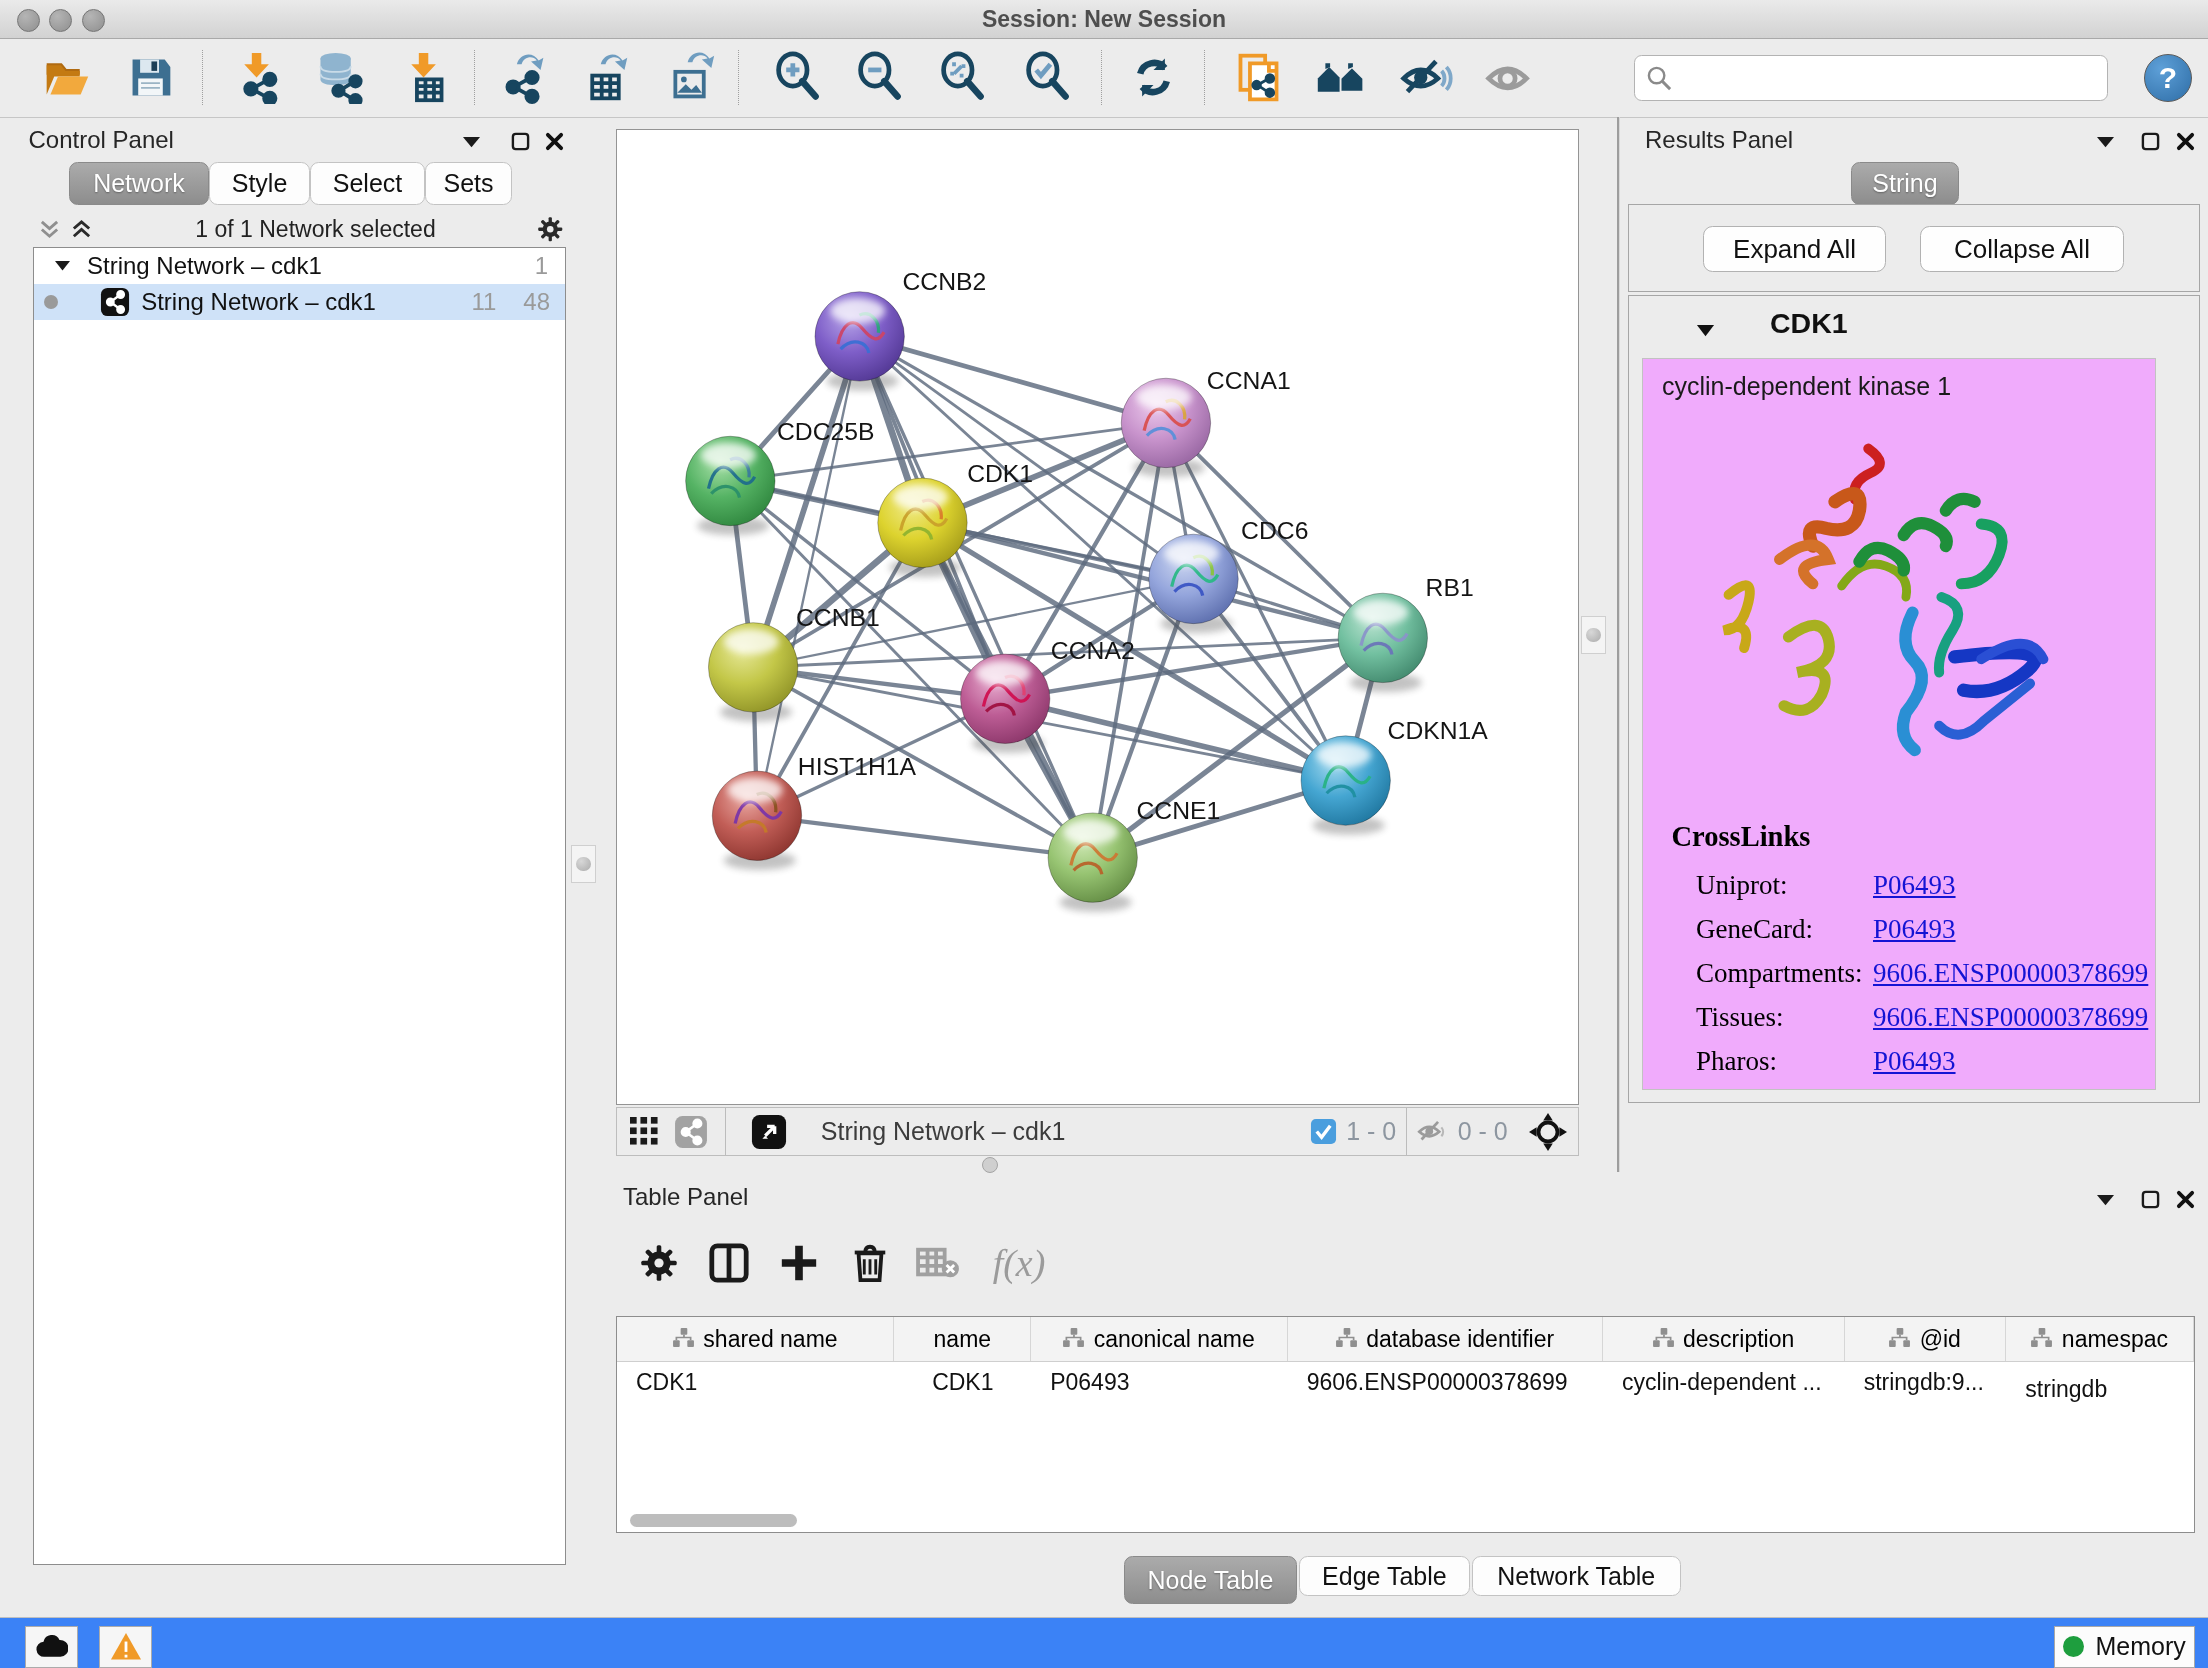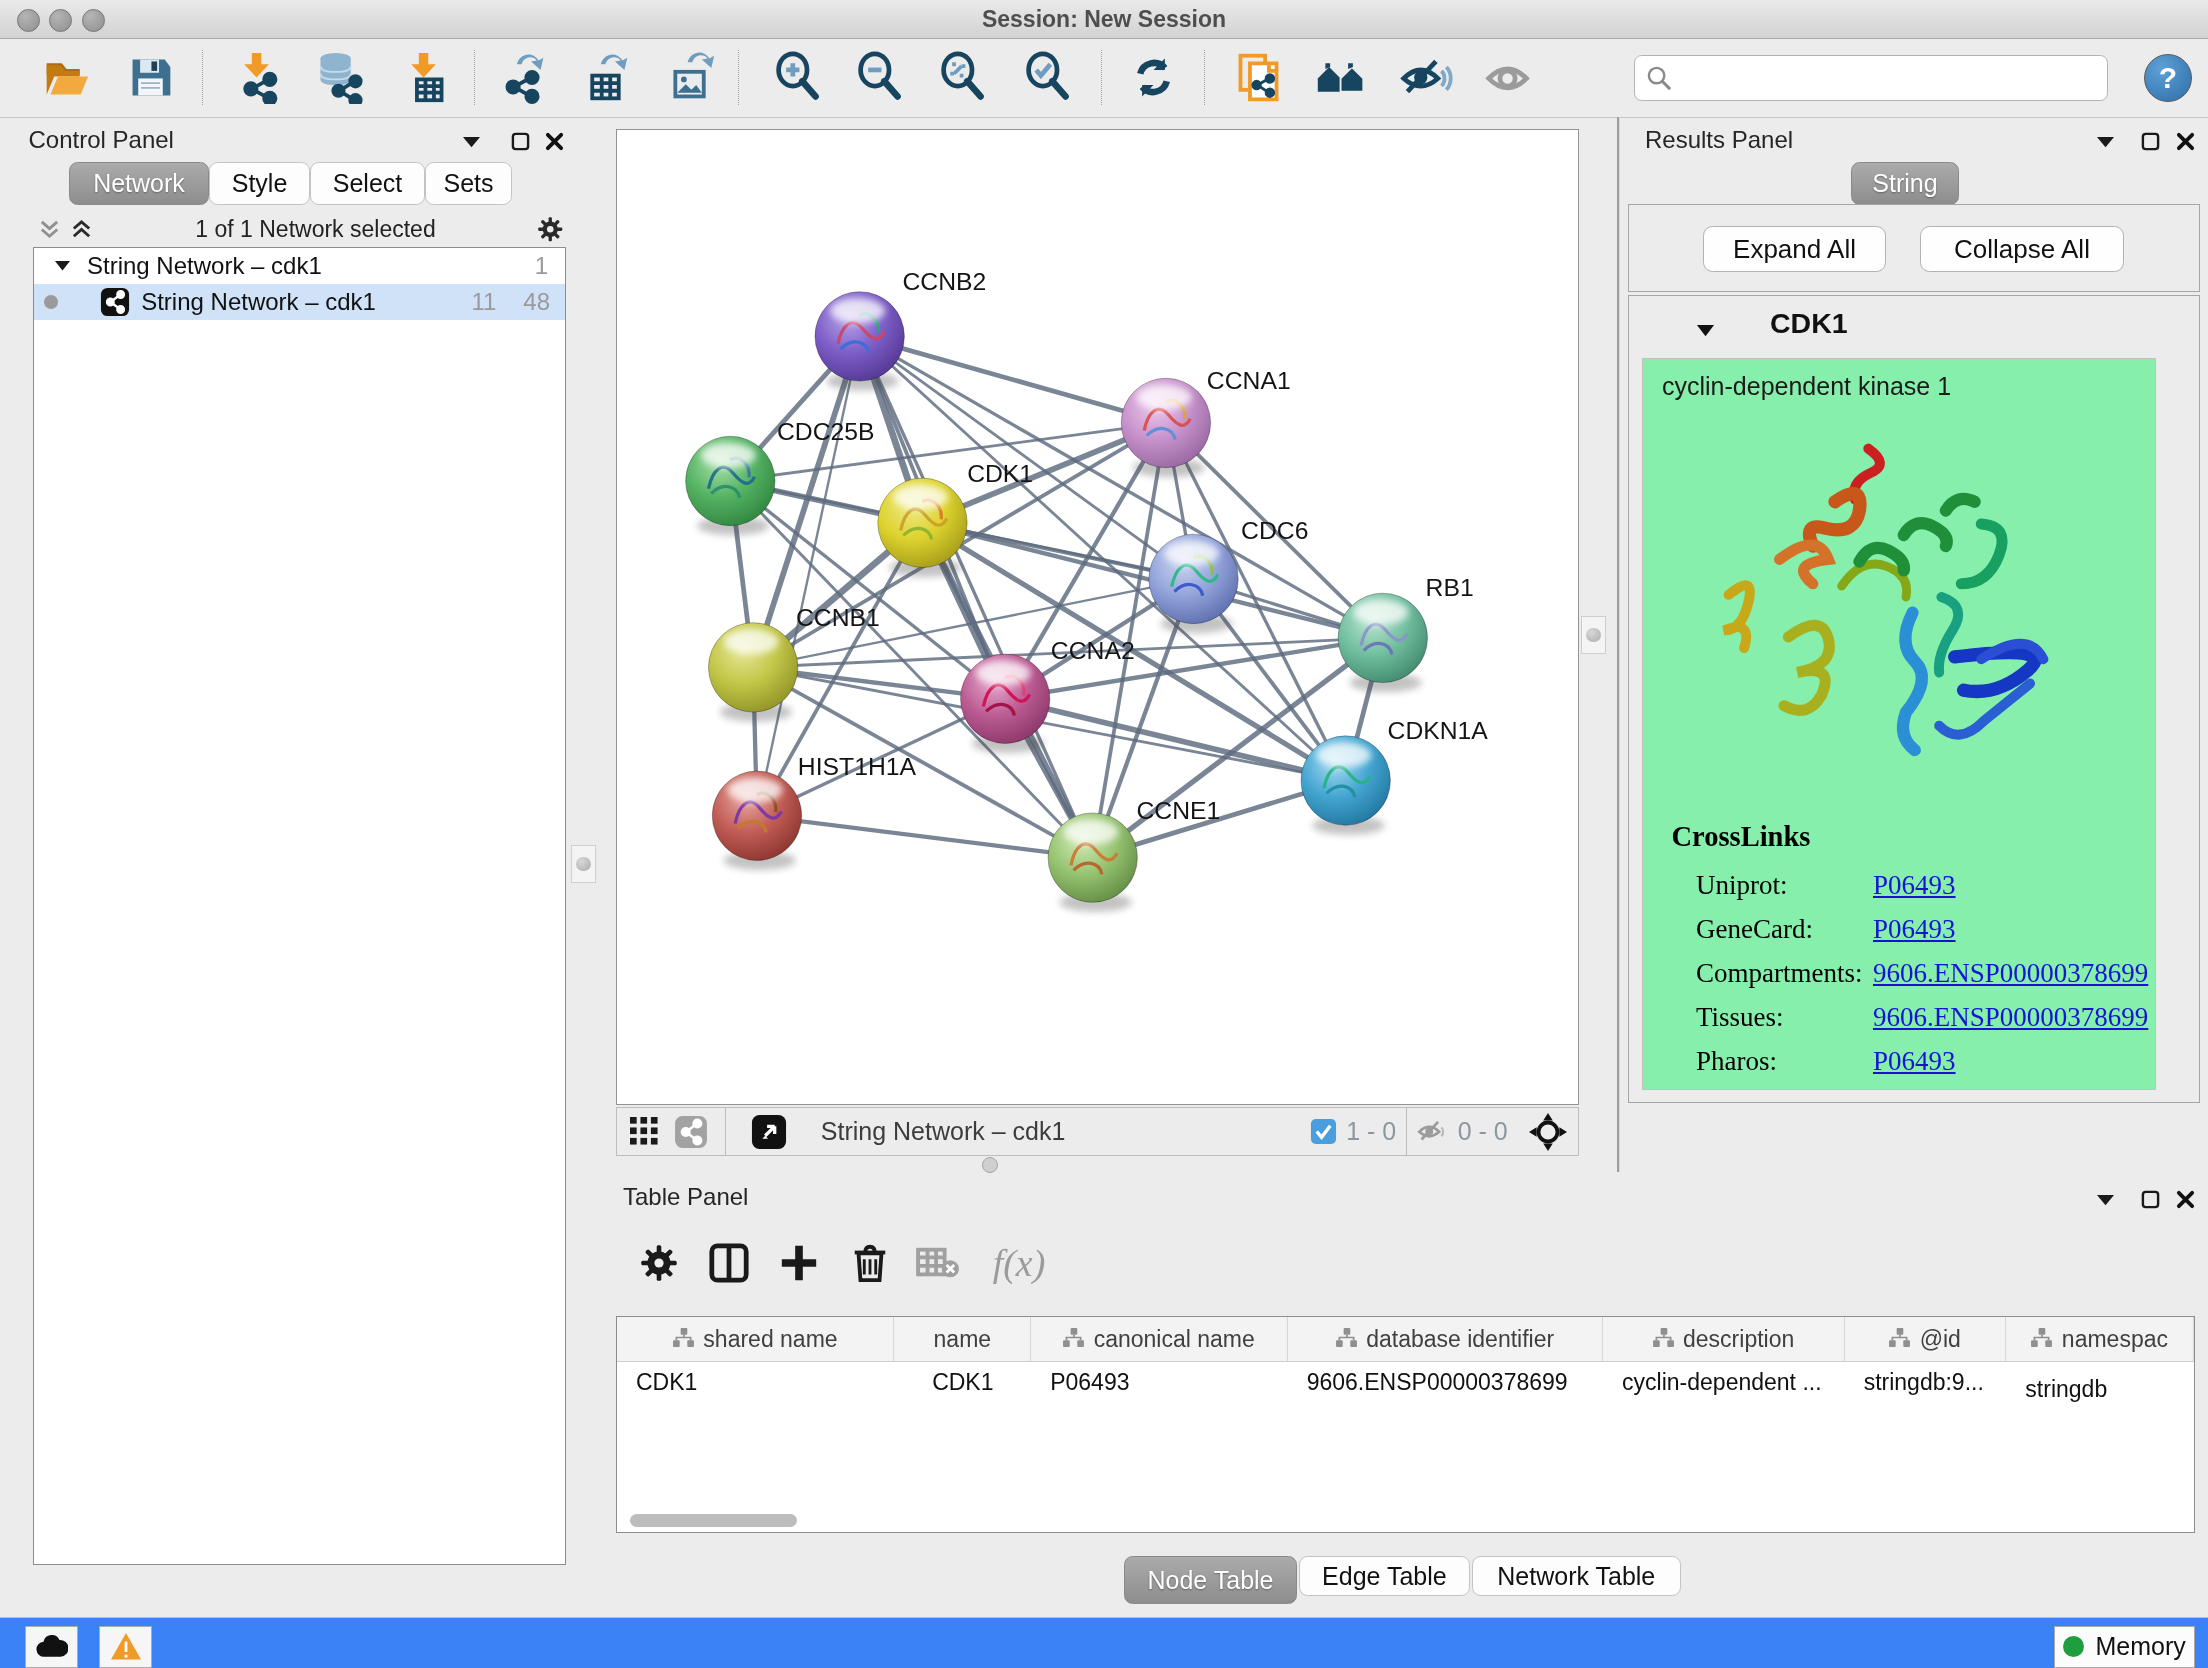--- a/index.html
+++ b/index.html
@@ -37,33 +37,33 @@
   .vsep{width:0;border-left:1.4px solid #bcbcbc;height:100%;}
   .cntgray{font-size:25px;color:#8d96a0;margin:0 9.5px;}
   .splitdot{position:absolute;width:14.3px;height:14.3px;border-radius:50%;background:#cfcfcf;border:1px solid #a5a5a5;}
   .vdivider{position:absolute;left:1617px;top:117px;width:1.9px;height:1055px;background:#9d9d9d;border-right:1.9px solid #d8d8d8;}
   .handlebox{position:absolute;background:#f4f4f4;border:1px solid #cfcfcf;display:flex;align-items:center;justify-content:center;}
   .handlebox .dot{width:14.3px;height:14.3px;border-radius:50%;background:radial-gradient(circle at 35% 30%,#d8d8d8,#ababab);}
   
   .rp-box{position:absolute;border:1.4px solid #a6a6a6;box-sizing:border-box;}
   .btn{display:flex;align-items:center;justify-content:center;background:#fefefe;border:1.4px solid #b2b2b2;border-radius:9.5px;font-size:26px;color:#111;box-sizing:border-box;}
   .cdk-title{position:absolute;font-size:28.5px;font-weight:bold;color:#111;}
-  .rp-inner{position:absolute;left:1642px;top:358px;width:514px;height:732px;background:#86efac;border:1px solid #c2c2c2;box-sizing:border-box;}
+  .rp-inner{position:absolute;left:1642px;top:358px;width:514px;height:732px;background:#f0abfc;border:1px solid #c2c2c2;box-sizing:border-box;}
   .rp-desc{position:absolute;left:19px;top:13.3px;font-size:25px;color:#1a1a1a;}
   .xl-title{position:absolute;left:28.5px;top:462px;font-family:"Liberation Serif",serif;font-weight:bold;font-size:28.5px;color:#000;}
   .xl-rows{position:absolute;left:53px;top:504px;width:476px;}
   .xl-row{display:flex;height:44px;align-items:center;font-family:"Liberation Serif",serif;font-size:27px;}
   .xl-row .lbl{width:177px;color:#000;}
   .xl-row a{color:#1414d4;text-decoration:underline;}
   
   .tp-toolbar-icon{position:absolute;top:1236px;width:53px;height:53px;display:flex;align-items:center;justify-content:center;}
   .fx{font-family:"Liberation Serif",serif;font-style:italic;font-size:38px;color:#9b9b9b;}
   .datatable{position:absolute;left:616px;top:1316px;width:1579px;height:217px;background:#fff;border:1.4px solid #8d8d8d;box-sizing:border-box;}
   .thead{display:flex;height:44px;background:#f3f3f3;border-bottom:1px solid #cfcfcf;}
-  .th{display:flex;align-items:center;justify-content:center;gap:9.5px;font-size:23px;color:#404040;border-right:1px solid #d6d6d6;box-sizing:border-box;}
+  .th{display:flex;align-items:center;justify-content:center;gap:9.5px;font-size:23px;color:#000000;border-right:1px solid #d6d6d6;box-sizing:border-box;}
   .trowdata{display:flex;height:40px;}
   .td{display:flex;align-items:center;font-size:23px;color:#111;box-sizing:border-box;padding-left:19px;}
   .hthumb{position:absolute;left:13.3px;bottom:4.8px;width:167px;height:13.3px;border-radius:6.7px;background:#bdbdbd;}
   .bottom-tabs{position:absolute;left:1124px;top:1556px;display:flex;gap:1.9px;}
   
   .statusbar{position:absolute;left:0;top:1617px;width:2208px;height:51px;background:#3b82f6;border-top:1.4px solid #bfbfbf;}
   .sbtn{position:absolute;top:7.6px;width:53px;height:42px;background:#f6f6f6;border:1.4px solid #ababab;display:flex;align-items:center;justify-content:center;box-sizing:border-box;}
   .membtn{position:absolute;left:2054px;top:7.6px;width:141px;height:42px;background:#fcfcfc;border:1.4px solid #a8a8a8;display:flex;align-items:center;justify-content:center;gap:11.4px;font-size:25px;color:#111;box-sizing:border-box;}
   .memdot{width:21px;height:21px;border-radius:50%;}
 </style>

